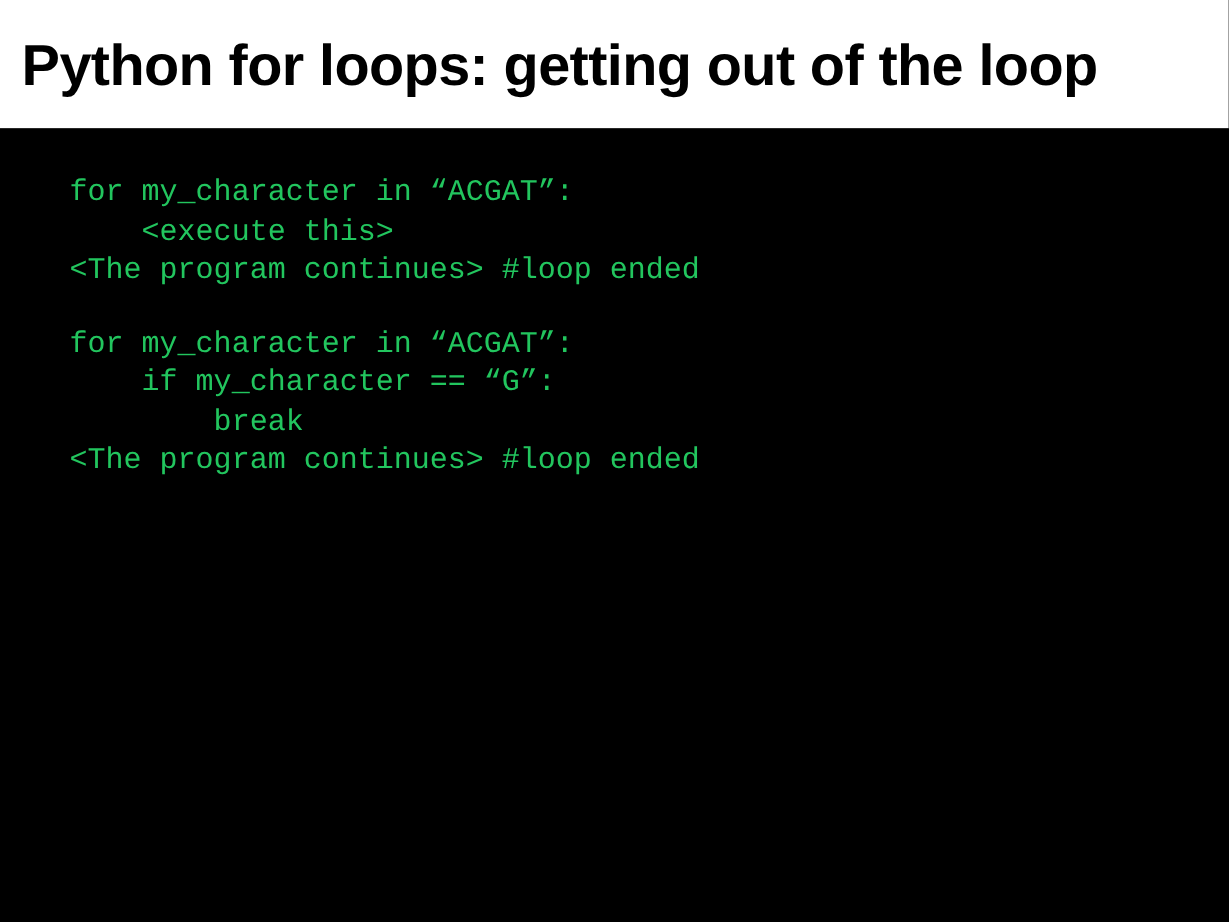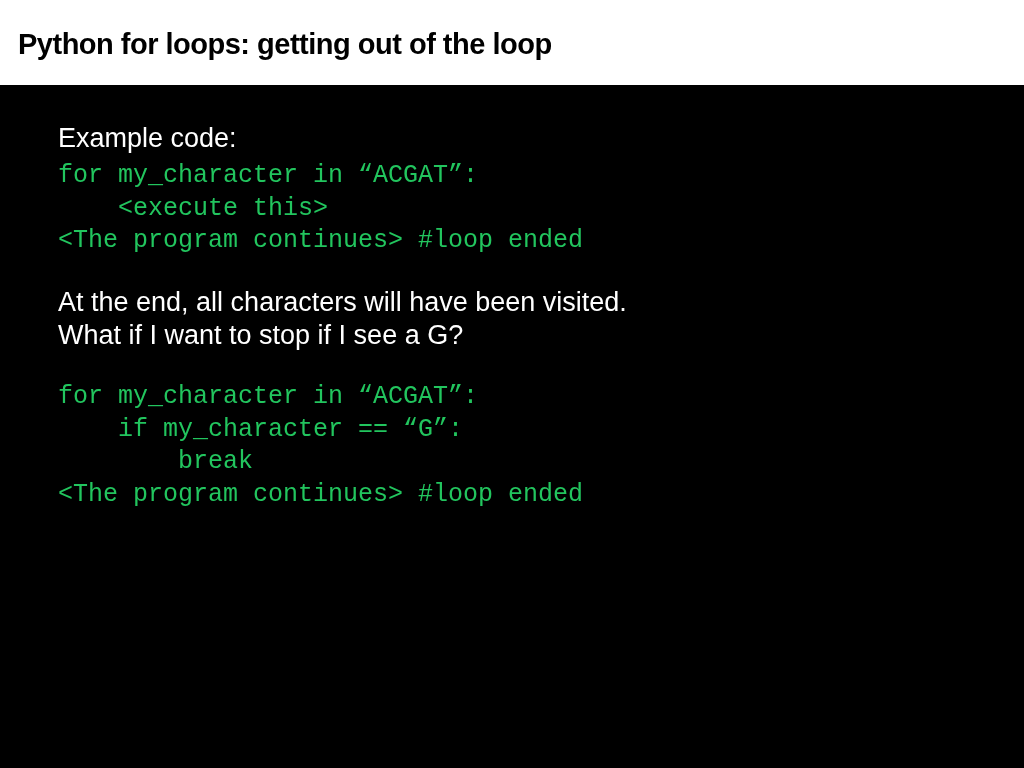--- a/index.html
+++ b/index.html
@@ -4,21 +4,21 @@
 <style>
   * { margin: 0; padding: 0; box-sizing: border-box; }
   html, body { width: 1024px; height: 768px; overflow: hidden; }
   body { background: #000; font-family: Helvetica, Arial, sans-serif; }
   .header {
     background: #fff;
     color: #000;
     padding: 28px 18px 24px 18px;
   }
   .header h1 {
-    font-size: 29px;
+    font-size: 48px;
     font-weight: 700;
     letter-spacing: -0.5px;
   }
   .content {
     background: #000;
     color: #fff;
     padding: 38px 58px 0 58px;
   }
   .label {
     font-size: 27px;
@@ -41,23 +41,20 @@
   }
 </style>
 </head>
 <body>
 
 <div class="header">
   <h1>Python for loops: getting out of the loop</h1>
 </div>
 
 <div class="content">
-  <div class="label">Example code:</div>
   <div class="code">for my_character in “ACGAT”:
     &lt;execute this&gt;
 &lt;The program continues&gt; #loop ended</div>
-  <div class="para" style="white-space:pre-line;">At the end, all characters will have been visited.
-What if I want to stop if I see a G?</div>
   <div class="code">for my_character in “ACGAT”:
     if my_character == “G”:
         break
 &lt;The program continues&gt; #loop ended</div>
 </div>
 
 </body></html>

